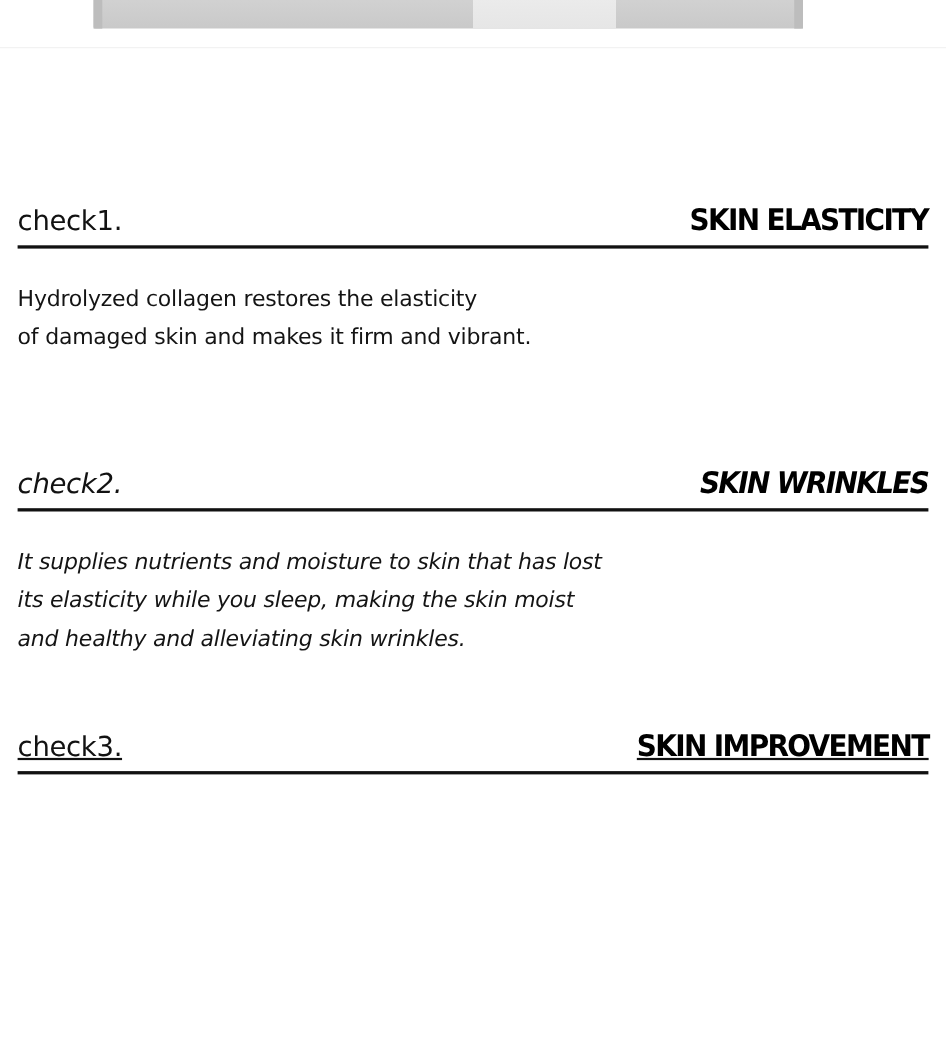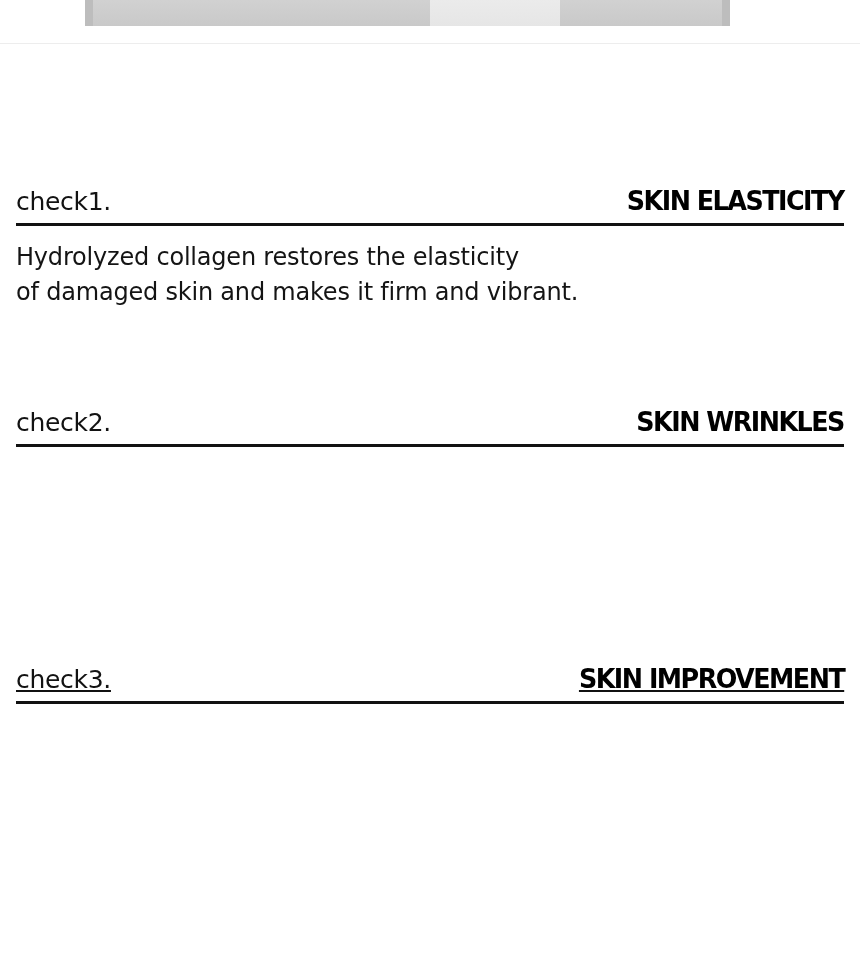--- a/index.html
+++ b/index.html
@@ -77,21 +77,21 @@
     height: 910px;
     padding: 0;
   }
 
   .section {
     position: absolute;
     left: 16px;
     width: 828px;
   }
   .section-1 { top: 143px; }
-  .section-2 { top: 364px; }
+  .section-2 { top: 382px; font-style: italic; }
   .section-3 { top: 621px; text-decoration: underline; }
 
   .section-head {
     display: flex;
     align-items: baseline;
     justify-content: space-between;
     padding-bottom: 9px;
   }
   .check-label {
     font-family: "DejaVu Sans", sans-serif;
@@ -111,23 +111,23 @@
     text-align: right;
     transform: scaleX(0.94);
     transform-origin: right bottom;
   }
   .rule {
     height: 3px;
     background: #111111;
     width: 100%;
   }
   .section-body {
-    margin-top: 14px;
+    margin-top: 28px;
     font-family: "DejaVu Sans", sans-serif;
-    font-size: 24px;
+    font-size: 20px;
     font-weight: 400;
     line-height: 35px;
     color: #141414;
     letter-spacing: -0.2px;
     white-space: pre-line;
   }
 </style>
 </head>
 <body>
 
@@ -150,20 +150,23 @@
     <div class="section-body">Hydrolyzed collagen restores the elasticity
 of damaged skin and makes it firm and vibrant.</div>
   </div>
 
   <div class="section section-2">
     <div class="section-head">
       <div class="check-label">check2.</div>
       <div class="section-title">SKIN WRINKLES</div>
     </div>
     <div class="rule"></div>
+    <div class="section-body">It supplies nutrients and moisture to skin that has lost
+its elasticity while you sleep, making the skin moist
+and healthy and alleviating skin wrinkles.</div>
   </div>
 
   <div class="section section-3">
     <div class="section-head">
       <div class="check-label">check3.</div>
       <div class="section-title">SKIN IMPROVEMENT</div>
     </div>
     <div class="rule"></div>
   </div>
 

